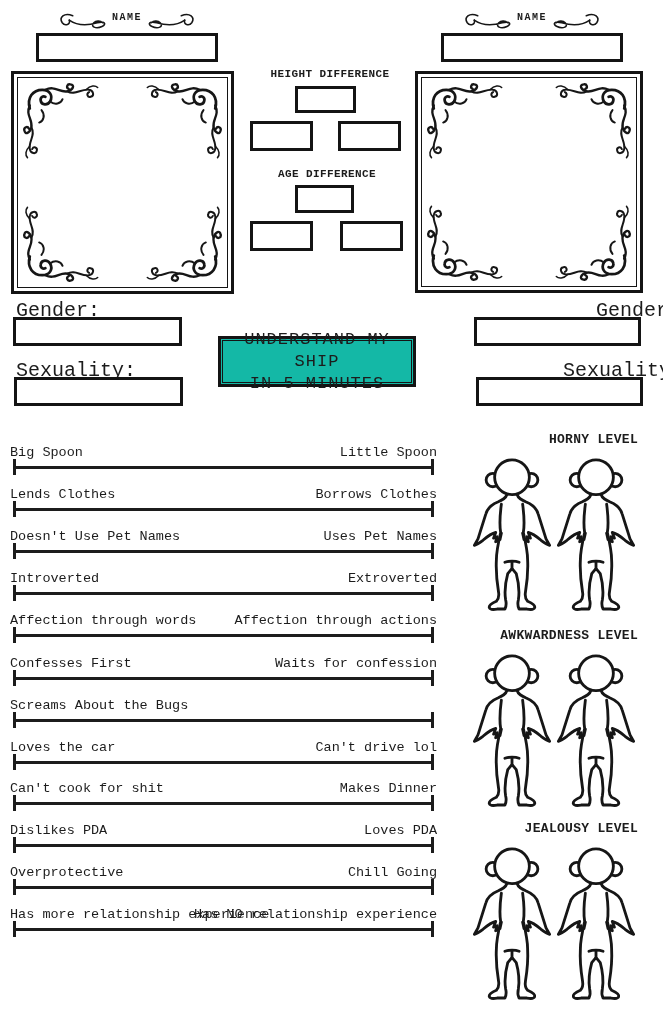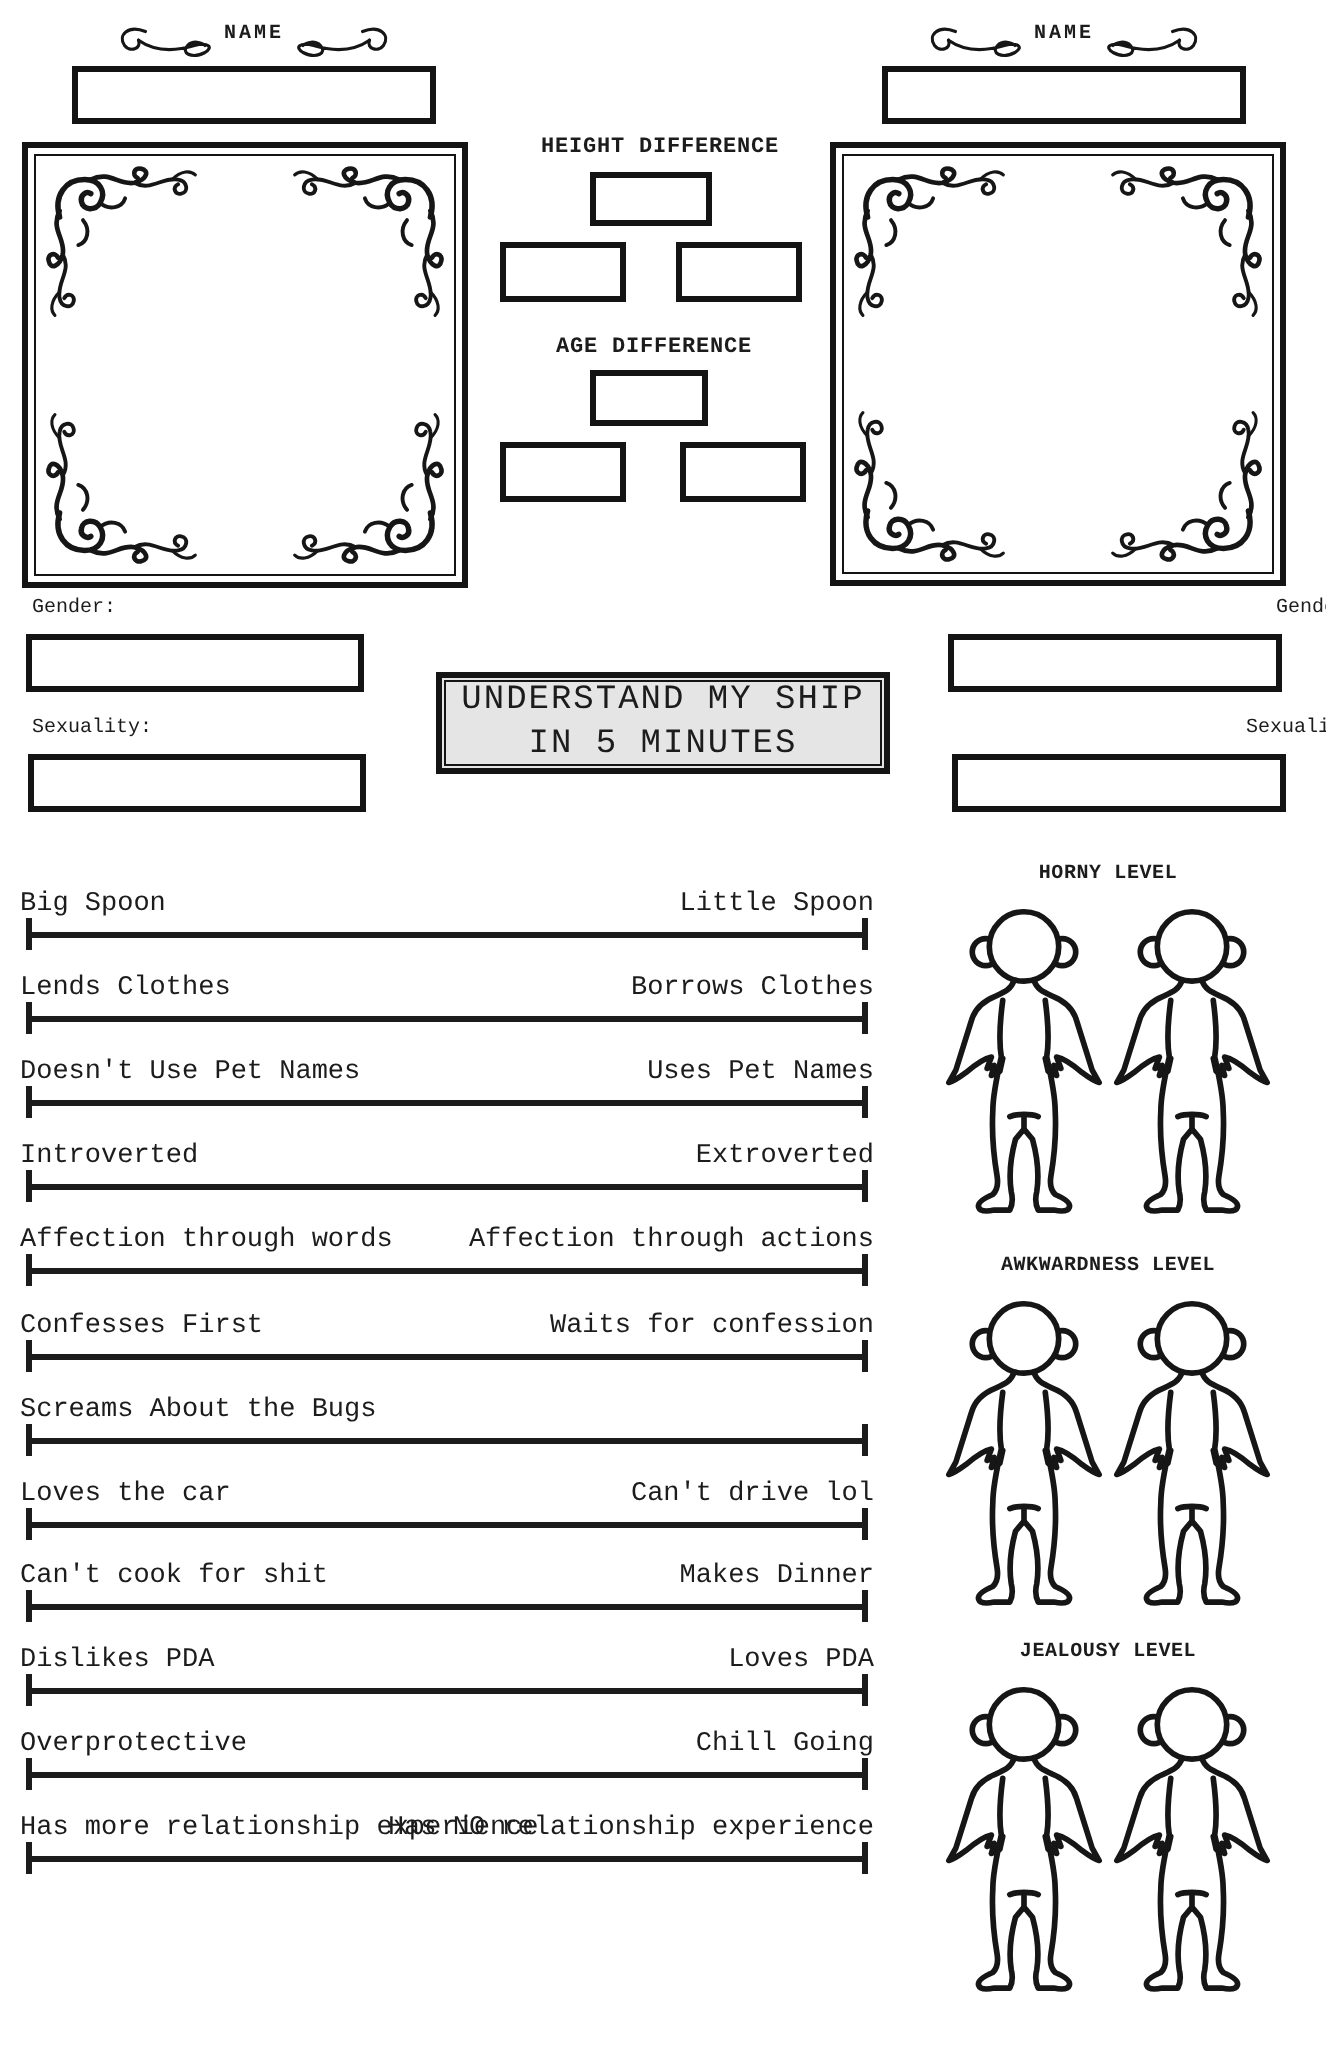--- a/index.html
+++ b/index.html
@@ -24,46 +24,46 @@
   .corner.tr{right:4px;top:4px;transform:scaleX(-1);}
   .corner.bl{left:4px;bottom:4px;transform:scaleY(-1);}
   .corner.br{right:4px;bottom:4px;transform:scale(-1,-1);}
   
   .diff-label{
     position:absolute;font-size:11px;font-weight:bold;letter-spacing:.4px;
     text-align:center;width:180px;
   }
   .diff-box{position:absolute;border:3px solid #141414;background:#fff;}
   
-  .field-label{position:absolute;font-size:10px;}
+  .field-label{position:absolute;font-size:20px;}
   .field-box{position:absolute;border:3px solid #141414;background:#fff;}
   
   .title-box{
-    position:absolute;left:218px;top:336px;width:227px;height:51px;
-    border:3px solid #141414;box-sizing:border-box;background:#e5e5e5;
+    position:absolute;left:218px;top:336px;width:198px;height:51px;
+    border:3px solid #141414;box-sizing:border-box;background:#14b8a6;
   }
   .title-box-inner{
     position:absolute;inset:1px;border:1px solid #141414;
     display:flex;flex-direction:column;justify-content:center;align-items:center;
   }
   .title-line{font-size:17px;letter-spacing:1px;line-height:22px;text-align:center;}
   
   .slider-row{position:absolute;left:8px;width:429px;height:38px;}
   .s-left{position:absolute;left:2px;top:0;font-size:13.5px;white-space:nowrap;}
   .s-right{position:absolute;right:0;top:0;font-size:13.5px;white-space:nowrap;}
   .track{
     position:absolute;left:5px;right:3px;top:14px;height:16px;
     border-left:3px solid #1c1c1c;border-right:3px solid #1c1c1c;
   }
   .track::after{
     content:'';position:absolute;left:0;right:0;top:6.5px;height:3px;background:#1c1c1c;
   }
   
   .level{position:absolute;left:470px;width:168px;}
-  .level-label{font-size:10px;font-weight:bold;letter-spacing:.3px;text-align:center;}
+  .level-label{font-size:13px;font-weight:bold;letter-spacing:.3px;text-align:right;}
   .figures{display:flex;justify-content:center;gap:2px;margin-top:4px;}
   .figure{width:82px;height:163px;}
   
   .credit{position:absolute;left:14px;top:988px;font-size:17px;letter-spacing:.5px;}
   svg{display:block;}
 </style>
 </head>
 <body>
 
 <svg width="0" height="0" style="position:absolute">

